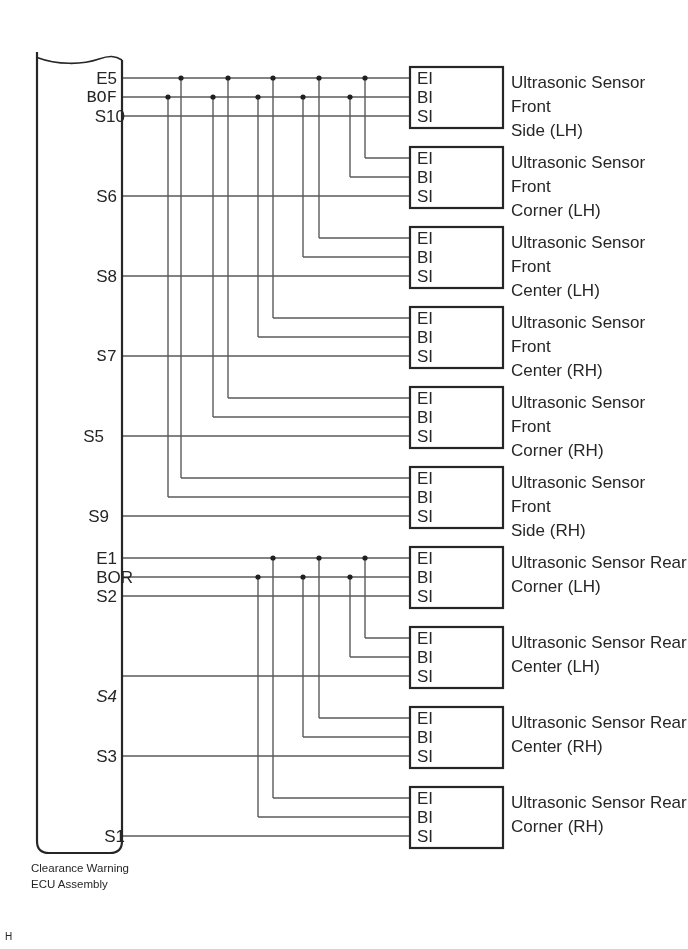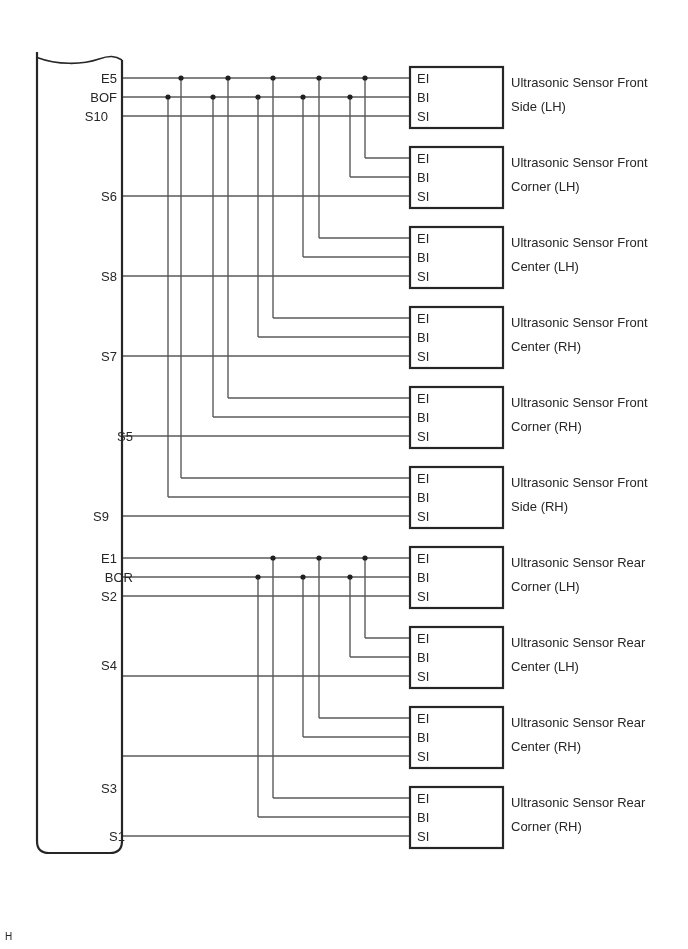--- a/index.html
+++ b/index.html
@@ -17,21 +17,21 @@
   }
   #wires-svg {
     position: absolute;
     left: 0;
     top: 0;
     width: 688px;
     height: 949px;
   }
   .lbl {
     position: absolute;
-    font-size: 13px;
+    font-size: 17px;
     line-height: 13px;
     color: #262626;
     white-space: nowrap;
   }
   .ecu-pin-lbl {
     width: 85px;
     text-align: right;
     transform: translateY(-50%);
   }
   .sensor-pin-lbl {
@@ -187,30 +187,34 @@
       <div class="lbl sensor-pin-lbl" style="left: 417px; top: 737px;">BI</div>
       <div class="lbl sensor-pin-lbl" style="left: 417px; top: 756px;">SI</div>
       <div class="lbl sensor-name-lbl" style="left: 511px; top: 711px;">Ultrasonic Sensor Rear
 Center (RH)</div>
       <div class="lbl sensor-pin-lbl" style="left: 417px; top: 798px;">EI</div>
       <div class="lbl sensor-pin-lbl" style="left: 417px; top: 817px;">BI</div>
       <div class="lbl sensor-pin-lbl" style="left: 417px; top: 836px;">SI</div>
       <div class="lbl sensor-name-lbl" style="left: 511px; top: 791px;">Ultrasonic Sensor Rear
 Corner (RH)</div>
       <div class="lbl ecu-pin-lbl" style="left: 32px; top: 78px;">E5</div>
-      <div class="lbl ecu-pin-lbl" style="left: 32px; top: 97px;">BOF</div>
-      <div class="lbl ecu-pin-lbl" style="left: 23px; top: 116px; text-align: right;">S10</div>
+      <div class="lbl ecu-pin-lbl" style="left: 32px; top: 97px; font-family: Liberation Mono, monospace;">BOF</div>
+      <div class="lbl ecu-pin-lbl" style="left: 40px; top: 116px; text-align: right;">S10</div>
       <div class="lbl ecu-pin-lbl" style="left: 32px; top: 196px;">S6</div>
       <div class="lbl ecu-pin-lbl" style="left: 32px; top: 276px;">S8</div>
-      <div class="lbl ecu-pin-lbl" style="left: 32px; top: 356px;">S7</div>
-      <div class="lbl ecu-pin-lbl" style="left: 48px; top: 436px;">S5</div>
+      <div class="lbl ecu-pin-lbl" style="left: 32px; top: 356px; font-family: Liberation Mono, monospace;">S7</div>
+      <div class="lbl ecu-pin-lbl" style="left: 19px; top: 436px;">S5</div>
       <div class="lbl ecu-pin-lbl" style="left: 24px; top: 516px;">S9</div>
       <div class="lbl ecu-pin-lbl" style="left: 32px; top: 558px;">E1</div>
       <div class="lbl ecu-pin-lbl" style="left: 48px; top: 577px;">BOR</div>
       <div class="lbl ecu-pin-lbl" style="left: 32px; top: 596px;">S2</div>
-      <div class="lbl ecu-pin-lbl" style="left: 32px; top: 665px;">S4</div>
-      <div class="lbl ecu-pin-lbl" style="left: 32px; top: 756px; margin-top: 32px;">S3</div>
+      <div class="lbl ecu-pin-lbl" style="left: 32px; top: 696px; font-style: italic;">S4</div>
+      <div class="lbl ecu-pin-lbl" style="left: 32px; top: 756px;">S3</div>
       <div class="lbl ecu-pin-lbl" style="left: 40px; top: 836px;">S1</div>
     </div>
 
+  <div class="caption">
+    <div>Clearance Warning</div>
+    <div>ECU Assembly</div>
+  </div>
 
   <div class="footer-char">H</div>
 </div>
 
 </body></html>

